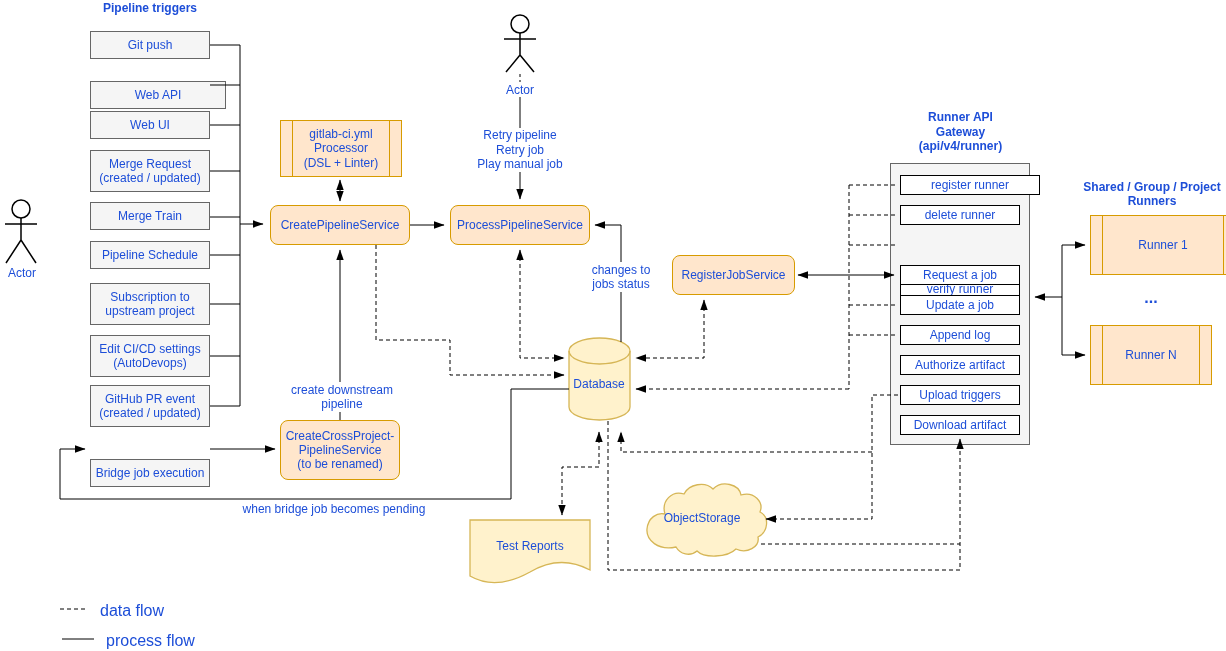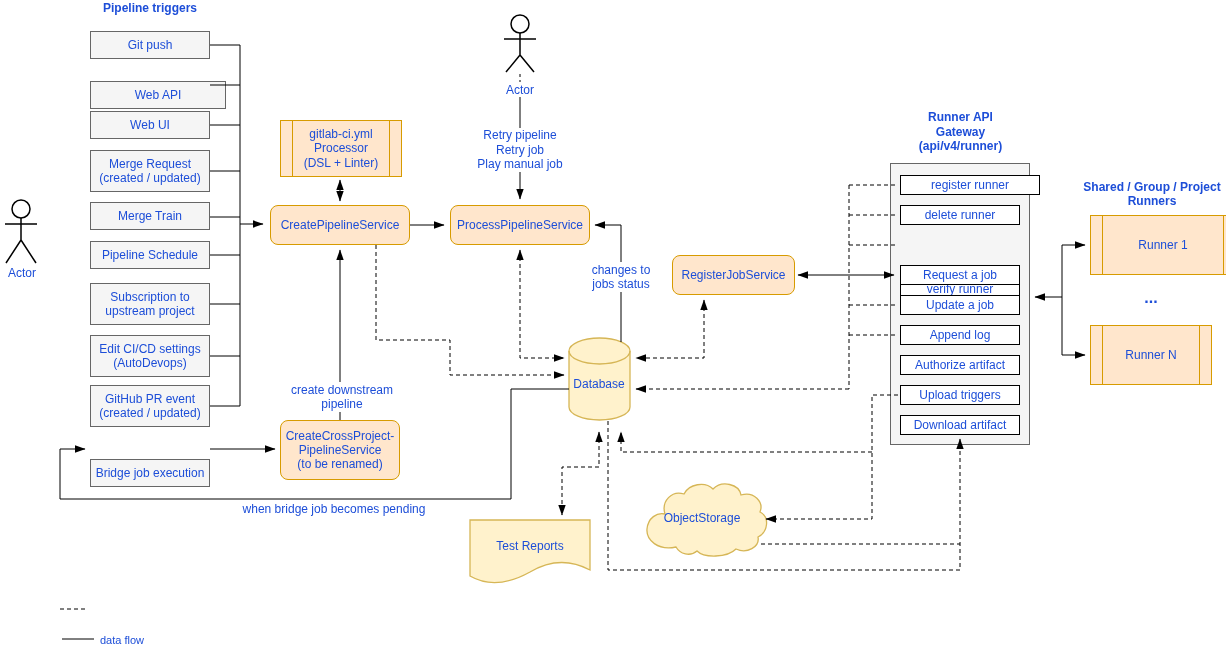--- a/index.html
+++ b/index.html
@@ -13,21 +13,21 @@
   .rounded{border-radius:8px;}
   .procshape{background:#FFE6CC;border:1px solid #D79B00;}
   .pbar{position:absolute;top:0;bottom:0;width:0;border-left:1px solid #D79B00;}
   .pbar-l{left:11px;} .pbar-r{right:11px;}
   .white-box{background:#FFFFFF;border:1px solid #000;}
   .container-box{background:#F5F5F5;border:1px solid #666666;}
   .title{font-weight:bold;font-size:12.5px;}
   .floatlbl{position:absolute;display:flex;align-items:center;justify-content:center;
             text-align:center;font-size:12px;line-height:1.2;z-index:6;white-space:pre-line;}
   .annot{background:#fff;margin-top:10px;}
-  .legend-text{position:absolute;font-size:11px;z-index:6;margin-top:32px;}
+  .legend-text{position:absolute;font-size:16px;z-index:6;}
   svg.edges{position:absolute;left:0;top:0;z-index:5;pointer-events:none;}
 </style>
 </head>
 <body>
 
 <div id="canvas">
 
   <div class="floatlbl title" style="left:90px;top:0px;width:120px;height:16px;">Pipeline triggers</div>
 
   <div class="node gray lbl" style="left:90px;top:31px;width:120px;height:28px;">Git push</div>

